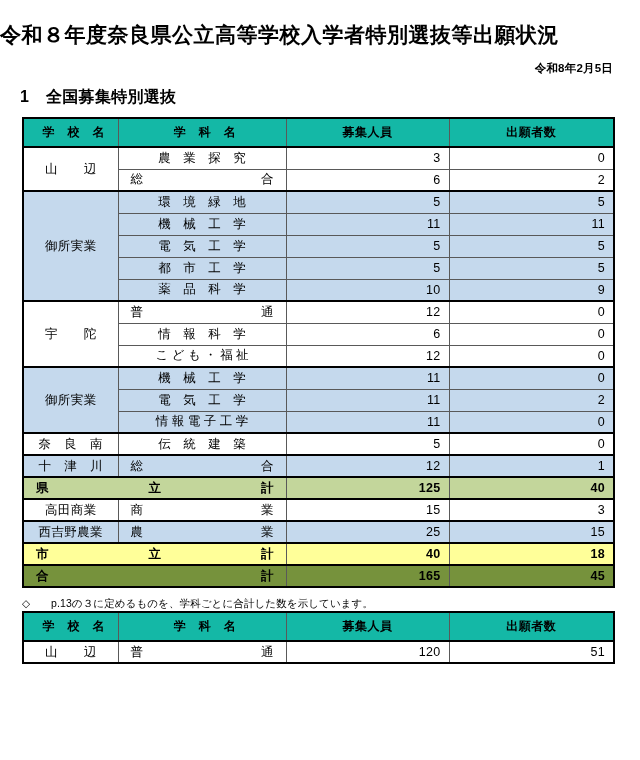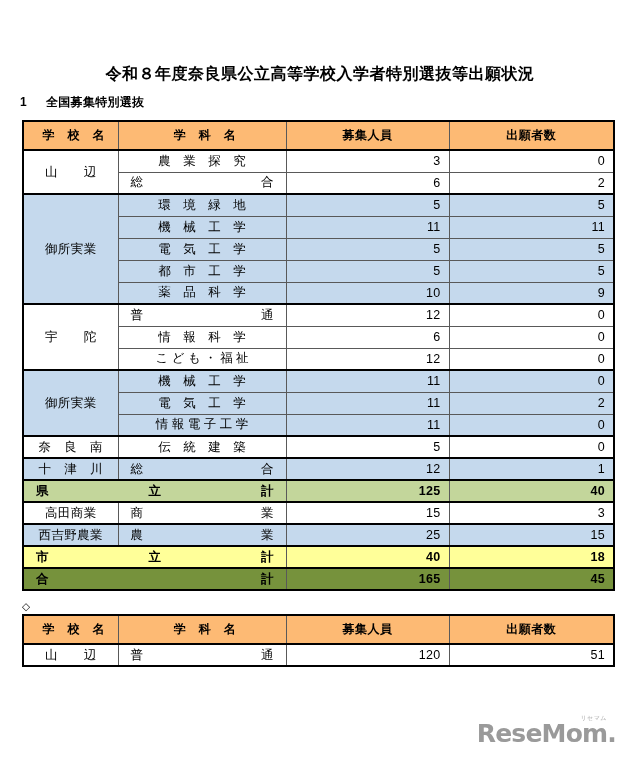--- a/index.html
+++ b/index.html
@@ -7,37 +7,36 @@
     margin: 0; padding: 0;
     width: 640px; height: 760px;
     background: #ffffff;
     font-family: "Liberation Sans", "DejaVu Sans", sans-serif;
     color: #000000;
     overflow: hidden;
   }
   .page { position: relative; width: 640px; height: 760px; padding: 0; }
 
   .doc-title {
-    text-align: center;
-    font-size: 16px;
+    font-size: 21px;
     font-weight: 700;
     letter-spacing: 0.5px;
-    padding-top: 64px;
+    padding-top: 22px;
     line-height: 1.2;
   }
   .doc-date {
     text-align: right;
     font-size: 11.5px;
     font-weight: 700;
     padding-right: 27px;
     padding-top: 14px;
     letter-spacing: 0.2px;
   }
   .section-heading {
-    font-size: 12px;
+    font-size: 16px;
     font-weight: 700;
     padding-left: 20px;
     padding-top: 11px;
     padding-bottom: 9px;
     letter-spacing: 0.3px;
   }
   .section-heading .sec-num { display: inline-block; width: 26px; }
 
   .tbl-wrap { padding: 0 27px 0 22px; }
   table.grid {
@@ -53,21 +52,21 @@
 
   table.grid th, table.grid td {
     border: 1px solid #595959;
     height: 22px;
     font-size: 12.5px;
     padding: 0 8px;
     white-space: nowrap;
     overflow: hidden;
   }
   table.grid thead th {
-    background: #fdba74;
+    background: #14b8a6;
     font-weight: 700;
     text-align: center;
     height: 29px;
     font-size: 12px;
     border-bottom: 2px solid #000;
     letter-spacing: 0.5px;
   }
   thead th.th-spaced { letter-spacing: 6px; text-indent: 6px; }
 
   
@@ -143,20 +142,21 @@
     margin-bottom: -2px;
   }
   .logo-dot { color: #9a9a9a; }
 </style>
 </head>
 <body>
 
 <div class="page">
 
   <div class="doc-title">令和８年度奈良県公立高等学校入学者特別選抜等出願状況</div>
+  <div class="doc-date">令和8年2月5日</div>
 
   <div class="section-heading">
     <span class="sec-num">1</span><span>全国募集特別選抜</span>
   </div>
 
   <div class="tbl-wrap">
     <table class="grid">
       <colgroup>
         <col class="c-school">
           <col class="c-dept">
@@ -348,20 +348,21 @@
             <td class="num">45</td>
           </tr>
         </tbody>
     </table>
   </div>
 
   <div class="footnote">
     <div class="fn-row">
       <span class="fn-mark">◇</span>
       <span class="fn-body">
+        <span class="fn-l2" style="display:block">p.13の３に定めるものを、学科ごとに合計した数を示しています。</span>
       </span>
     </div>
   </div>
 
 
   <div class="tbl-wrap">
     <table class="grid">
       <colgroup>
         <col class="c-school">
           <col class="c-dept">
@@ -385,18 +386,14 @@
                 <span>通</span>
               </span>
             </td>
             <td class="num">120</td>
             <td class="num">51</td>
           </tr>
         </tbody>
     </table>
   </div>
 
-  <div class="logo">
-    <span class="logo-ruby">リセマム</span>
-    <span class="logo-text"><span>ReseMom</span><span class="logo-dot">.</span></span>
-  </div>
 
 </div>
 
 </body></html>

